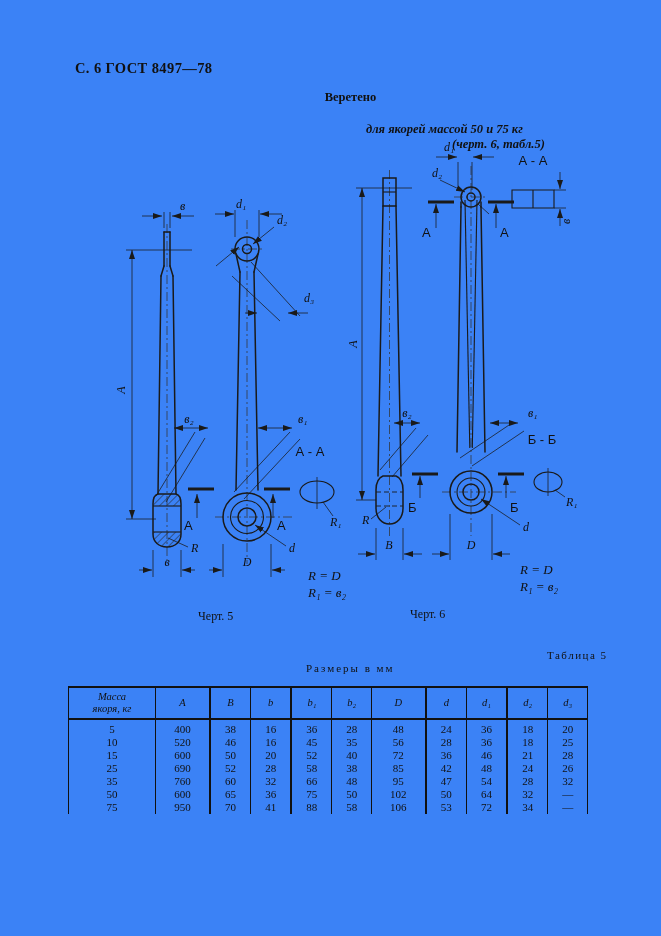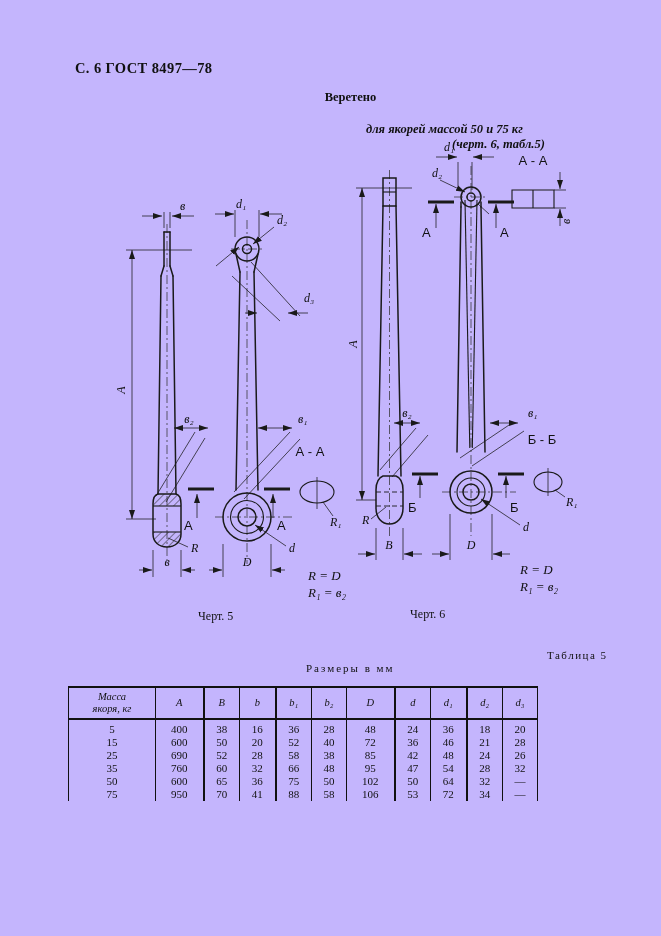--- a/index.html
+++ b/index.html
@@ -1,16 +1,16 @@
 <!DOCTYPE html>
 <html><head>
 <meta charset="utf-8">
 <style>
   html,body{margin:0;padding:0;background:#888;}
-  .page{position:relative;width:661px;height:936px;background:#c4b5fd;overflow:hidden;
+  .page{position:relative;width:661px;height:936px;background:#3b82f6;overflow:hidden;
         font-family:"Liberation Serif",serif;color:#111;}
   .hdr{position:absolute;left:75px;top:60px;font-size:14.5px;font-weight:bold;letter-spacing:.4px;}
   .doc-title{position:absolute;left:40px;right:0;top:90px;text-align:center;font-size:12.5px;font-weight:bold;}
   .ann{position:absolute;font-style:italic;font-size:12.5px;line-height:1.2;white-space:nowrap;font-weight:bold;}
   .ann .l2{display:block;}
   .ann6 .l2{margin-left:86px;}
   svg{position:absolute;overflow:visible;}
   svg .obj{stroke:#1a1a1a;stroke-width:1.5;fill:none;stroke-linecap:round;}
   svg .obj2{stroke:#1a1a1a;stroke-width:1.1;fill:none;}
   svg .thin{stroke:#1a1a1a;stroke-width:.75;fill:none;}
@@ -18,21 +18,21 @@
   svg .cl{stroke:#333;stroke-width:.75;fill:none;stroke-dasharray:9 3 2 3;}
   svg .hid{stroke:#1a1a1a;stroke-width:.9;fill:none;stroke-dasharray:5 3;}
   svg .hat{fill:url(#hp5);stroke:none;}
   svg text{fill:#111;}
   .lbl{font:italic 12px "Liberation Serif",serif;}
   .frm{font:italic 13px "Liberation Serif",serif;}
   .sec{font:13px "Liberation Sans",sans-serif;}
   .cap{font:12px "Liberation Serif",serif;}
   .tbl-title{position:absolute;left:547px;top:649px;font-size:11px;letter-spacing:1.5px;}
   .tbl-note{position:absolute;left:306px;top:662px;font-size:11px;letter-spacing:2px;}
-  table.dim{position:absolute;left:68px;top:686px;width:470px;border-collapse:collapse;
+  table.dim{position:absolute;left:68px;top:686px;width:520px;border-collapse:collapse;
             font-size:11px;text-align:center;border-top:2.5px solid #111;
             border-left:1.5px solid #111;border-right:1.5px solid #111;}
   table.dim th{font-style:italic;font-weight:normal;border-bottom:2px solid #111;
                border-left:1px solid #111;height:30px;padding:0 2px;}
   table.dim td{border-left:1px solid #111;height:13px;padding:0 2px;line-height:13px;}
   table.dim th:first-child,table.dim td:first-child{border-left:none;width:82px;}
   table.dim .hv{border-left:2px solid #111;}
   table.dim th{font-size:10.5px;line-height:12px;}
   table.dim tbody tr:first-child td{padding-top:3px;}
 </style>
@@ -325,20 +325,33 @@
           <td>16</td>
           <td class="hv">36</td>
           <td>28</td>
           <td>48</td>
           <td class="hv">24</td>
           <td>36</td>
           <td class="hv">18</td>
           <td>20</td>
         </tr>
         <tr>
+          <td>10</td>
+          <td>520</td>
+          <td class="hv">46</td>
+          <td>16</td>
+          <td class="hv">45</td>
+          <td>35</td>
+          <td>56</td>
+          <td class="hv">28</td>
+          <td>36</td>
+          <td class="hv">18</td>
+          <td>25</td>
+        </tr>
+        <tr>
           <td>15</td>
           <td>600</td>
           <td class="hv">50</td>
           <td>20</td>
           <td class="hv">52</td>
           <td>40</td>
           <td>72</td>
           <td class="hv">36</td>
           <td>46</td>
           <td class="hv">21</td>

